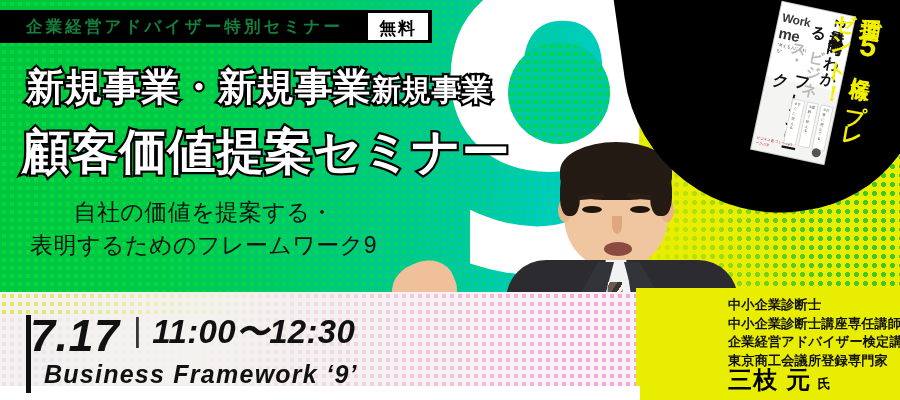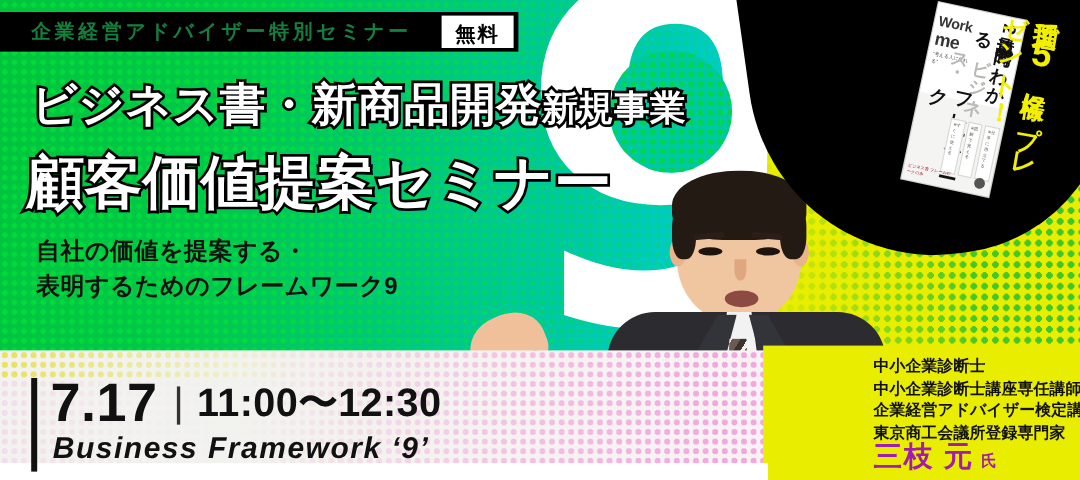--- a/index.html
+++ b/index.html
@@ -105,46 +105,47 @@
   .title1,.title2{
     position:absolute;color:#fff;font-weight:bold;white-space:nowrap;
     -webkit-text-stroke:4.5px #000;paint-order:stroke fill;
   }
   .title1{left:26px;top:62px;font-size:38px;letter-spacing:.01em;}
   .title2{left:22px;top:120px;font-size:48px;letter-spacing:.01em;font-family:Liberation Mono, monospace;}
   .t-small{font-size:.78em;}
 
   .subtitle{
     position:absolute;left:30px;top:196px;color:#111;
-    font-size:20px;font-weight:bold;line-height:1.45;letter-spacing:.02em;
+    font-size:23px;font-weight:normal;line-height:1.45;letter-spacing:.02em;
     white-space:pre-line;
+    text-align:center;
   }
 
   
   .date-rule{position:absolute;left:26px;top:315px;width:5px;height:78px;background:#111;}
   .date-line{
-    position:absolute;left:42px;top:310px;display:flex;align-items:center;
-    color:#111;font-weight:bold;white-space:nowrap;
+    position:absolute;left:30px;top:310px;display:flex;align-items:flex-start;
+    color:#111;font-style:italic;font-weight:bold;white-space:nowrap;
   }
   .date-main{font-size:45px;letter-spacing:.01em;}
   .date-dow{font-size:22px;margin-left:2px;}
   .date-sep{font-size:34px;font-weight:normal;margin:0 11px 0 13px;color:#333;}
   .date-time{font-size:33px;letter-spacing:.01em;}
   .framework{
     position:absolute;left:44px;top:360px;color:#111;
     font-style:italic;font-weight:bold;font-size:25px;letter-spacing:.05em;white-space:nowrap;
   }
 
   
   .creds{
     position:absolute;left:728px;top:296px;color:#111;
     font-size:13.2px;font-weight:bold;line-height:1.42;letter-spacing:.01em;white-space:nowrap;
   }
   .speaker-name{
-    position:absolute;left:728px;top:364px;color:#a21caf;
+    position:absolute;left:728px;top:364px;color:#000000;
     font-size:24px;font-weight:bold;letter-spacing:.05em;white-space:nowrap;
   }
   .speaker-name .suffix{font-size:13px;margin-left:6px;letter-spacing:0;}
 
   
   .prize{
     position:absolute;left:636px;top:-96px;width:300px;height:300px;
     background:#000;border-radius:0 0 46% 52%;
     transform:rotate(-8deg);
     transform-origin:70% 80%;
@@ -294,21 +295,21 @@
 
   <div class="prize-text"><span>抽選で</span><span class="big">5</span><span>名様に</span><span>プレゼント！</span></div>
 
   <div class="headerbar">
     <div class="ttl">企業経営アドバイザー特別セミナー</div>
     <div class="free-box">
       <span>無料</span>
     </div>
   </div>
 
-  <div class="title1"><span>ビジネス書・新商品開発</span><span class="t-small">新規事業</span></div>
+  <div class="title1"><span>新規事業・新規事業</span><span class="t-small">新規事業</span></div>
   <div class="title2">顧客価値提案セミナー</div>
   <div class="subtitle">自社の価値を提案する・
 表明するためのフレームワーク9</div>
 
   <div class="bottom-band"></div>
   <div class="bottom-dots"></div>
   <div class="bottom-dots-yellow"></div>
   <div class="yellow-bottom"></div>
   <div class="band-white-strip"></div>
 

